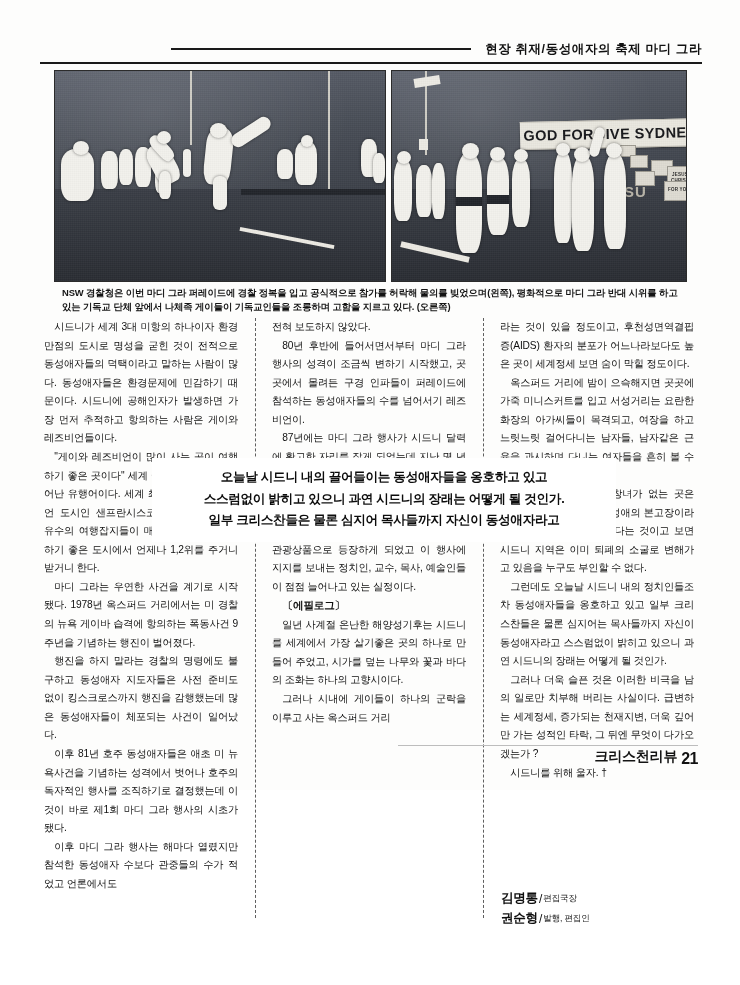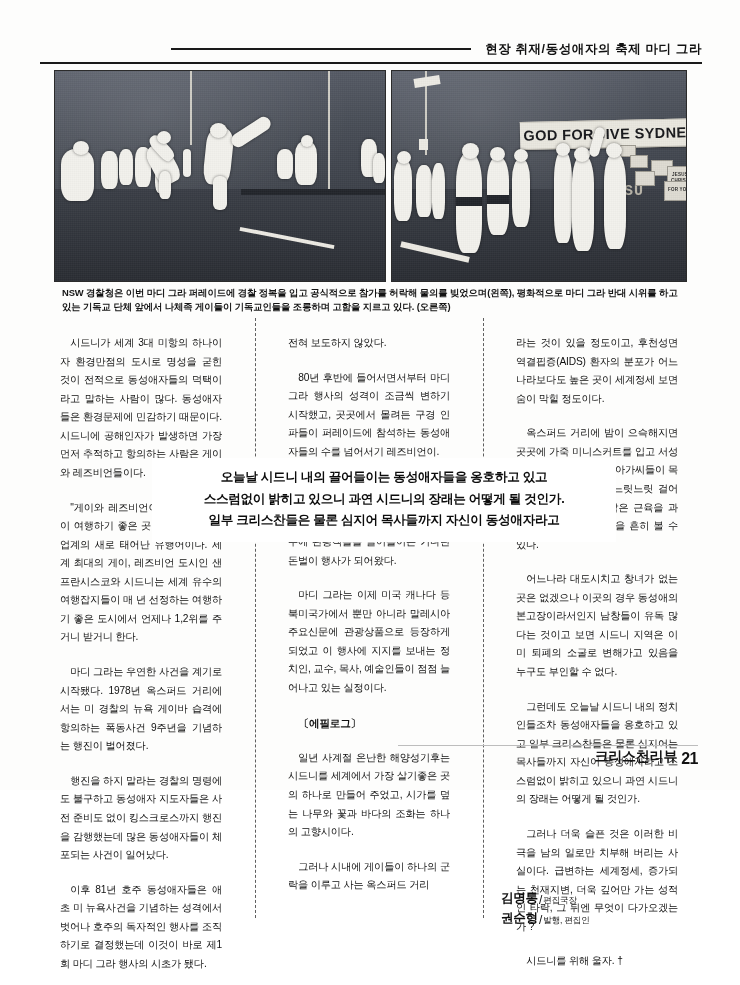--- a/index.html
+++ b/index.html
@@ -178,21 +178,21 @@
     position: absolute;
     top: 0;
     width: 194px;
     font-size: 10.2px;
     line-height: 1.82;
     color: #0f0f0f;
     text-align: justify;
     letter-spacing: -0.15px;
     word-break: break-all;
   }
-  .col p { margin: 16px; text-indent: 1em; }
+  .col p { margin: 0; text-indent: 1em; }
   .col p.noindent { text-indent: 0; }
   .col-1 { left: 0; }
   .col-2 { left: 228px; }
   .col-3 { left: 456px; }
 
   .divider {
     position: absolute;
     top: 0;
     width: 1px;
     height: 100%;
@@ -229,21 +229,21 @@
   }
 
   
   .byline {
     position: absolute;
     left: 501px; top: 890px;
     width: 200px;
   }
   .byline-row {
     display: flex;
-    align-items: flex-end;
+    align-items: center;
     margin-bottom: 3px;
   }
   .byline-name {
     font-size: 12.6px;
     font-weight: bold;
     color: #0d0d0d;
     letter-spacing: -0.3px;
   }
   .byline-slash {
     font-size: 12px;
@@ -340,21 +340,21 @@
       <div class="ground"></div>
 
       <div class="pole" style="left:33px; top:0; height:84px;"></div>
       <div class="white-bar" style="left:22px; top:6px; width:26px; height:9px; transform:rotate(-9deg);"></div>
       <div class="white-bar" style="left:27px; top:68px; width:9px; height:11px;"></div>
 
       <div class="banner" style="left:128px; top:49px; width:180px; height:26px;">
         <span class="banner-text">GOD FORGIVE SYDNEY</span>
       </div>
 
-      <div class="su-mark" style="left:232px; top:112px;font-family:Liberation Mono, monospace;">SU</div>
+      <div class="su-mark" style="left:232px; top:112px;">SU</div>
 
       <div class="placard" style="left:228px; top:74px; width:14px; height:10px;"></div>
       <div class="placard" style="left:238px; top:84px; width:16px; height:11px;"></div>
       <div class="placard" style="left:259px; top:89px; width:20px; height:14px;"></div>
       <div class="placard" style="left:243px; top:100px; width:18px; height:13px;"></div>
       <div class="placard" style="left:275px; top:95px; width:24px; height:17px;">
         <div class="placard-txt">JESUS CHRIST</div>
       </div>
       <div class="placard" style="left:272px; top:110px; width:28px; height:18px;">
         <div class="placard-txt">FOR YOU</div>

